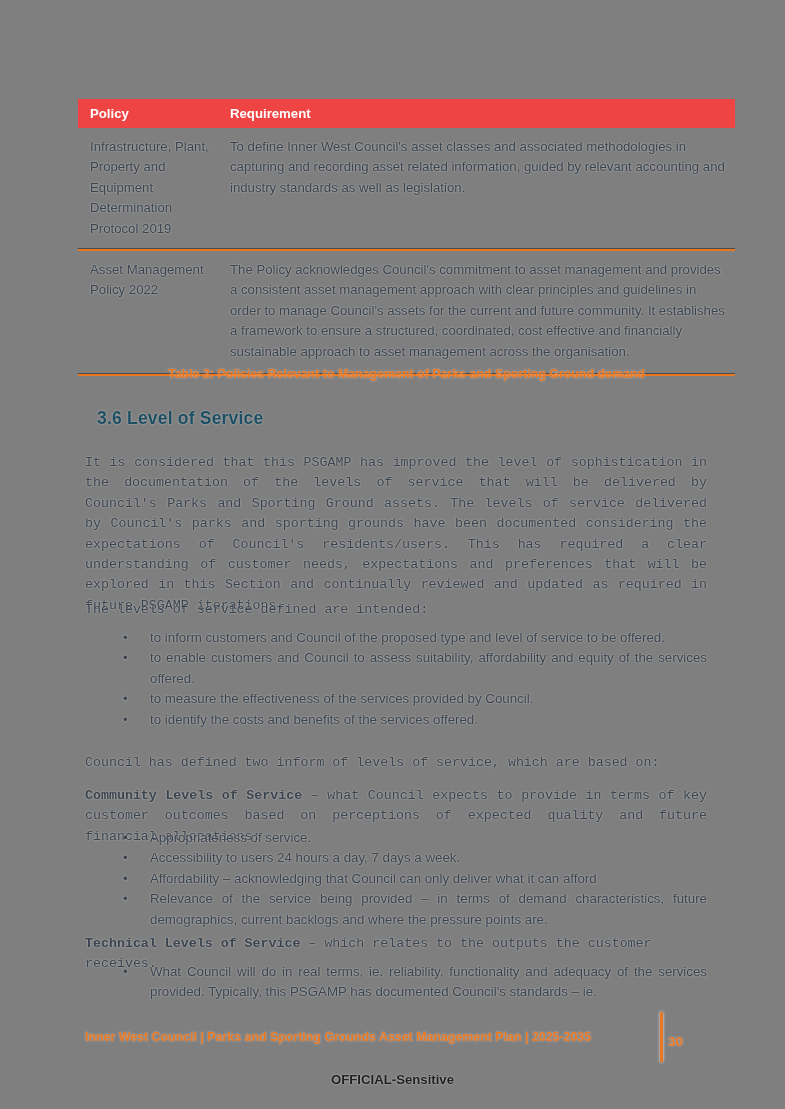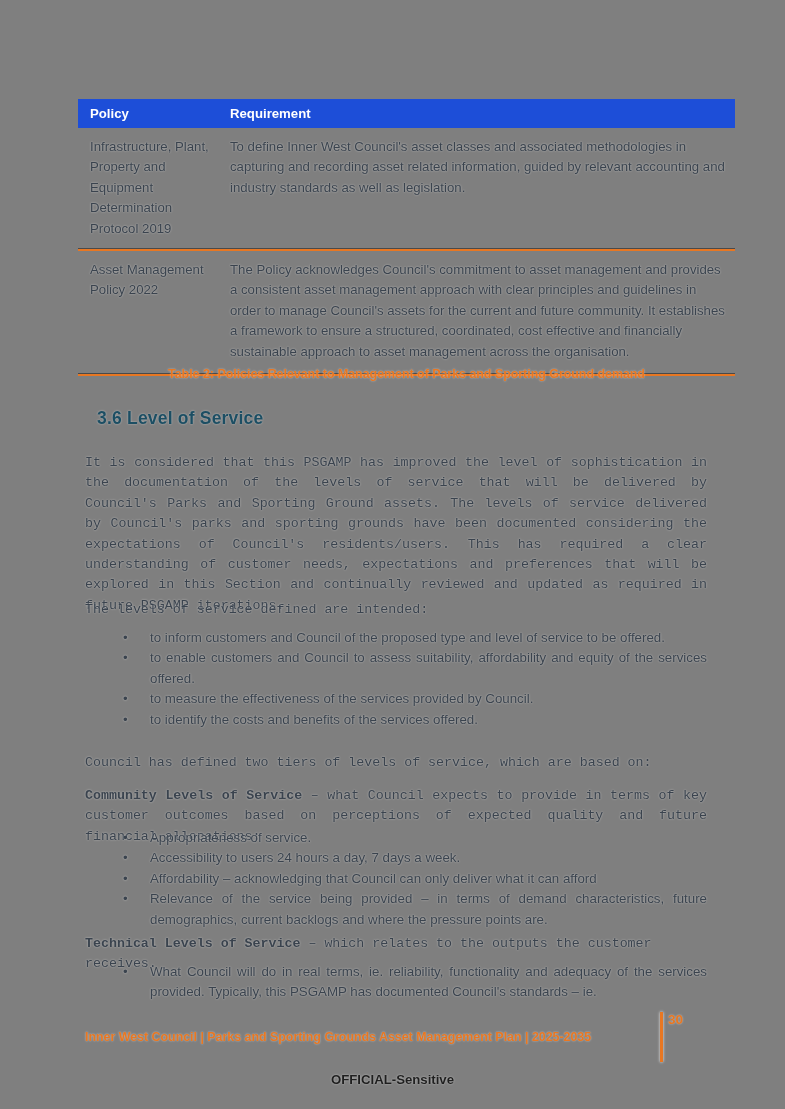--- a/index.html
+++ b/index.html
@@ -8,21 +8,21 @@
     width:785px; height:1109px;
     background:#7F7F7F;
     font-family:"Liberation Sans", sans-serif;
     color:#3A434E;
     overflow:hidden;
     text-shadow: 0 0 2px rgba(255,255,255,0.55);
   }
   
   .policy-table { position:absolute; top:99px; left:78px; width:657px; }
   .thead {
-    display:flex; height:29px; background:#1d4ed8;
+    display:flex; height:29px; background:#ef4444;
     color:#ffffff; font-weight:bold; font-size:13.2px;
     align-items:center; text-shadow:none;
   }
   .th-policy { width:152px; box-sizing:border-box; padding-left:12px; }
   .th-req { flex:1; }
   .trow { display:flex; font-size:13.2px; line-height:20.4px; }
   .trow .col-policy { width:152px; box-sizing:border-box; padding:9px 10px 9px 12px; }
   .trow .col-req { flex:1; padding:9px 10px 9px 0; }
   .row-1 { min-height:109px; box-sizing:border-box; }
   .row-2 { min-height:122px; box-sizing:border-box; }
@@ -61,21 +61,21 @@
   
   .footer-text {
     position:absolute; top:1030px; left:85px;
     color:#E87722; font-weight:bold; font-size:12.4px;
   }
   .pageno-bar {
     position:absolute; top:1012px; left:660px; width:3px; height:50px;
     background:#E87722; box-shadow:0 0 3px rgba(255,255,255,0.9);
   }
   .pageno {
-    position:absolute; top:1012px; left:668px;
+    position:absolute; top:1034px; left:668px;
     color:#E87722; font-weight:bold; font-size:13.5px;
   }
   .classification {
     position:absolute; top:1072px; left:0; width:785px;
     text-align:center; color:#1f1f1f; font-weight:600; font-size:13.2px;
   }
 </style>
 </head>
 <body>
 
@@ -106,21 +106,21 @@
 
   <div class="para p2">The levels of service defined are intended:</div>
 
   <ul class="bullets ul1">
     <li>to inform customers and Council of the proposed type and level of service to be offered.</li>
     <li>to enable customers and Council to assess suitability, affordability and equity of the services offered.</li>
     <li>to measure the effectiveness of the services provided by Council.</li>
     <li>to identify the costs and benefits of the services offered.</li>
   </ul>
 
-  <div class="para p3">Council has defined two tiers of levels of service, which are based on:</div>
+  <div class="para p3">Council has defined two inform of levels of service, which are based on:</div>
 
   <div class="para p-community"><span class="lead-bold">Community Levels of Service</span><span> – what Council expects to provide in terms of key customer outcomes based on perceptions of expected quality and future financial allocations:</span></div>
 
   <ul class="bullets ul2">
     <li>Appropriateness of service.</li>
     <li>Accessibility to users 24 hours a day, 7 days a week.</li>
     <li>Affordability – acknowledging that Council can only deliver what it can afford</li>
     <li>Relevance of the service being provided – in terms of demand characteristics, future demographics, current backlogs and where the pressure points are.</li>
   </ul>
 

